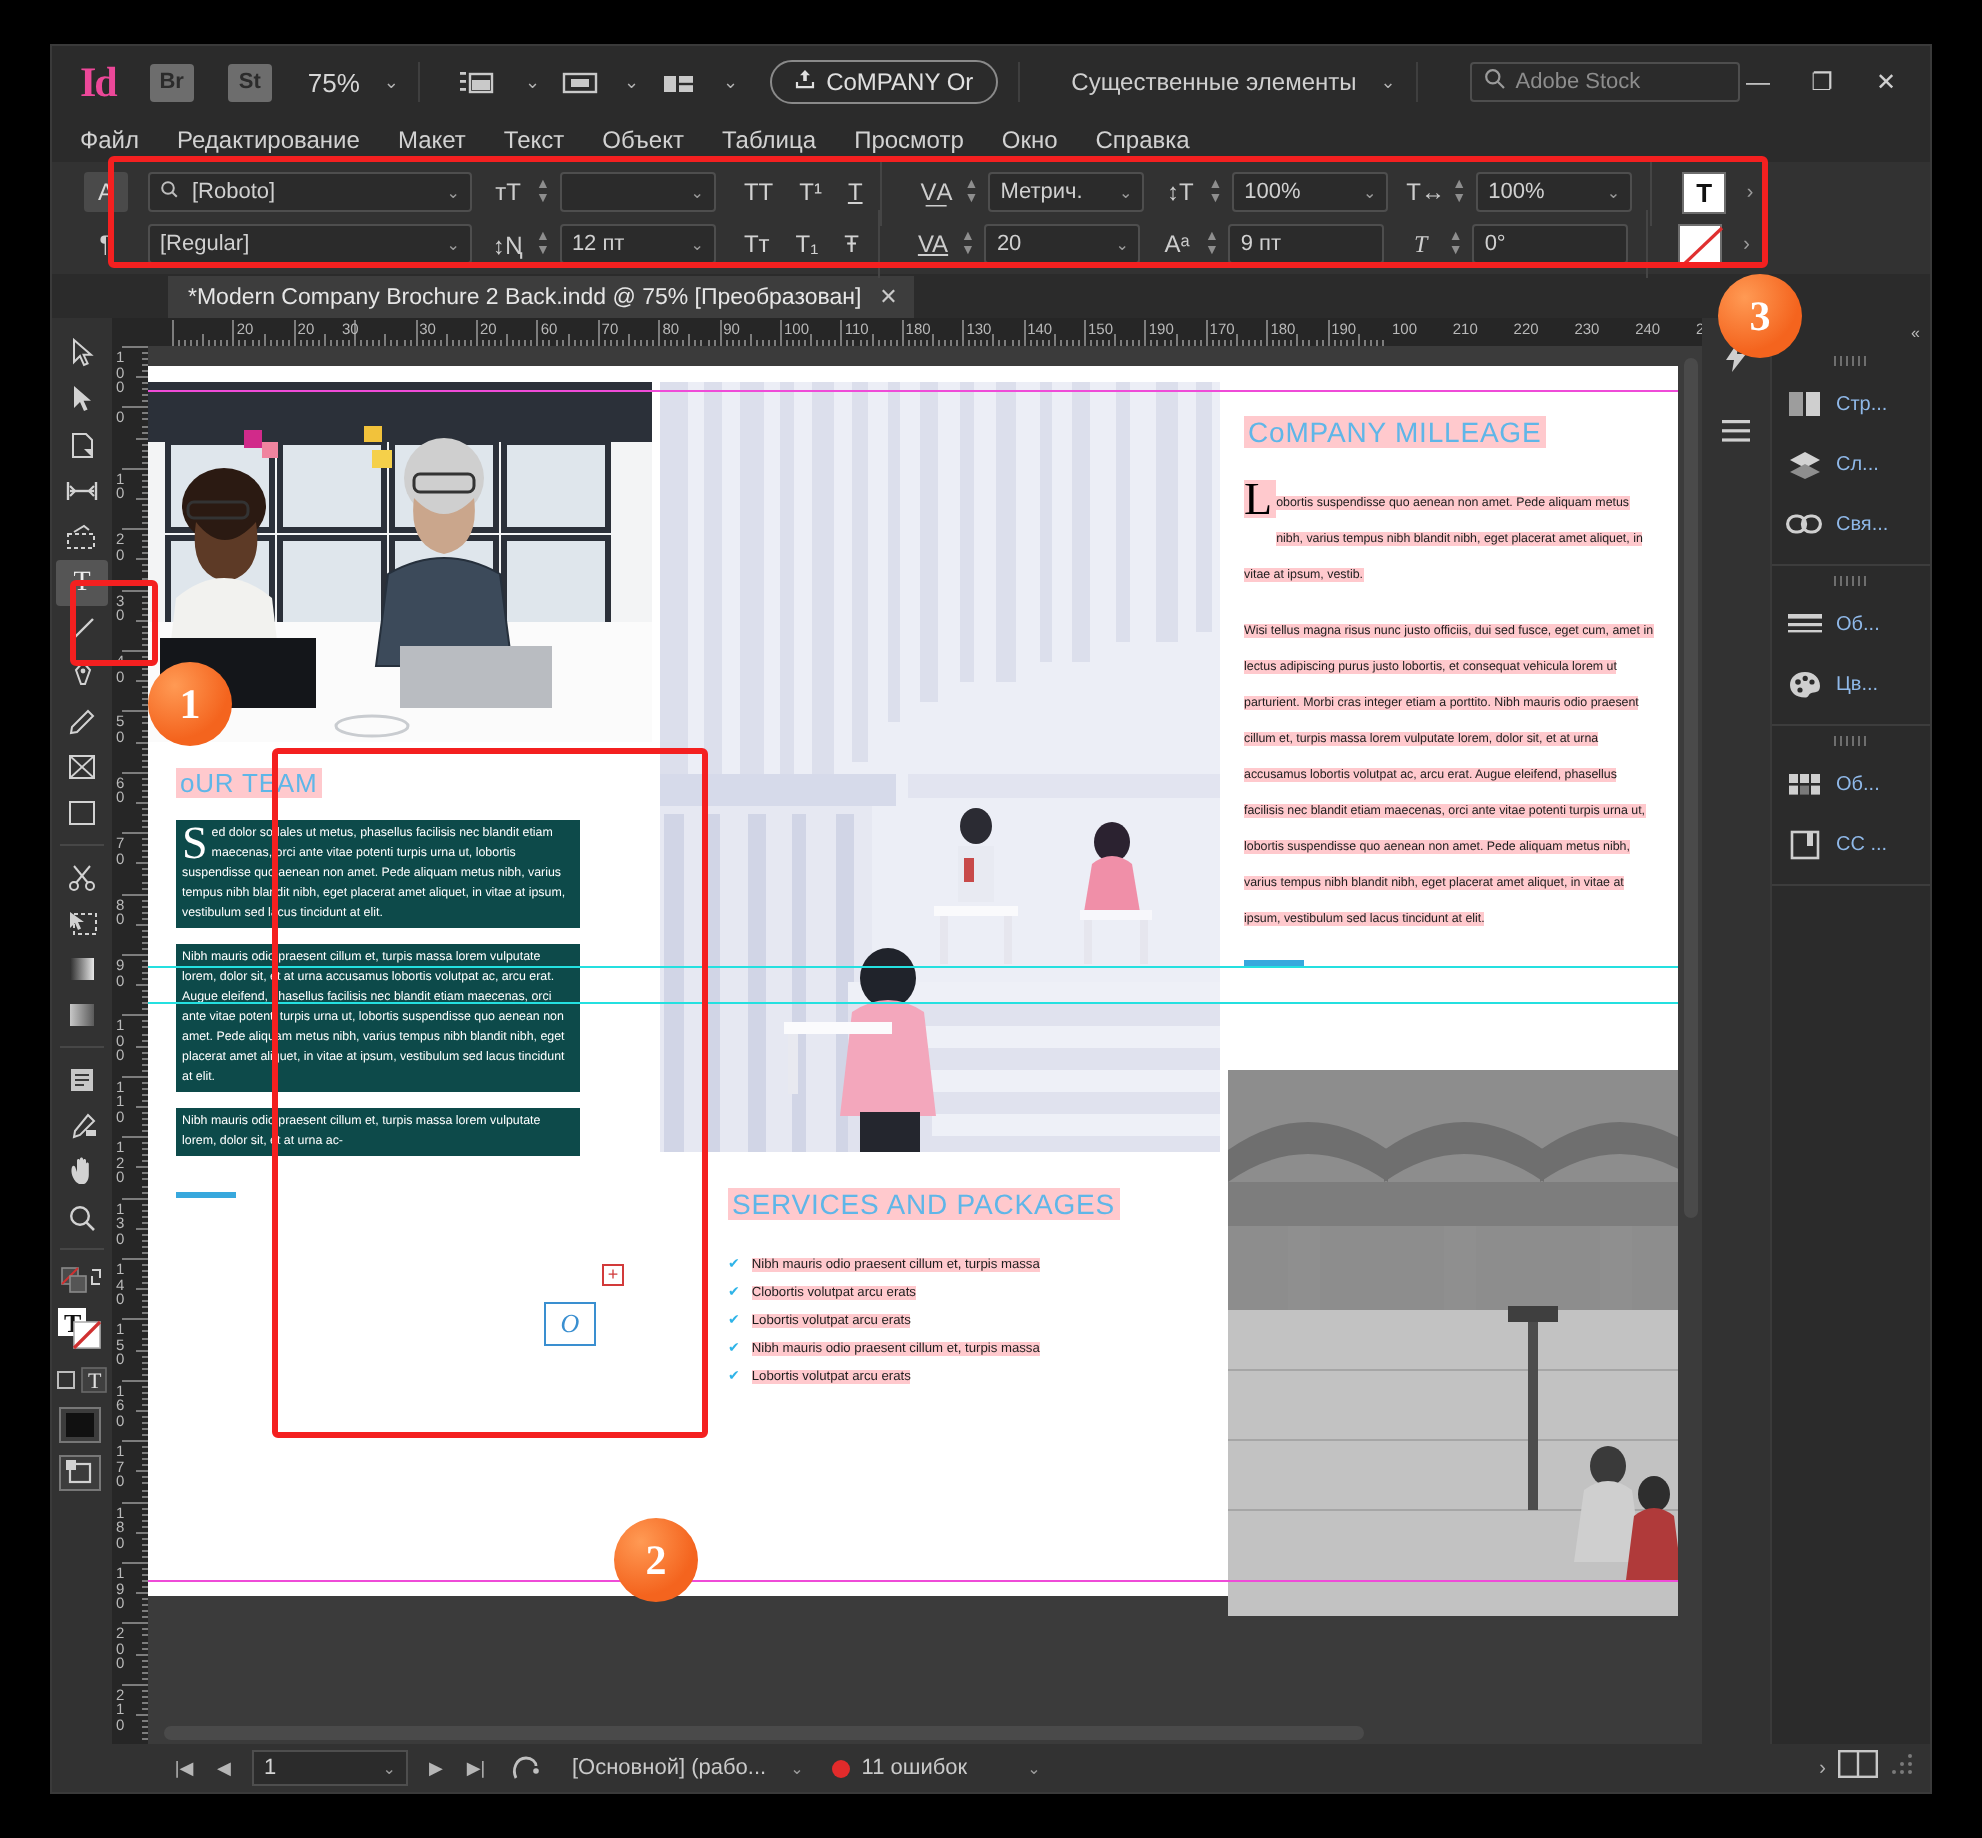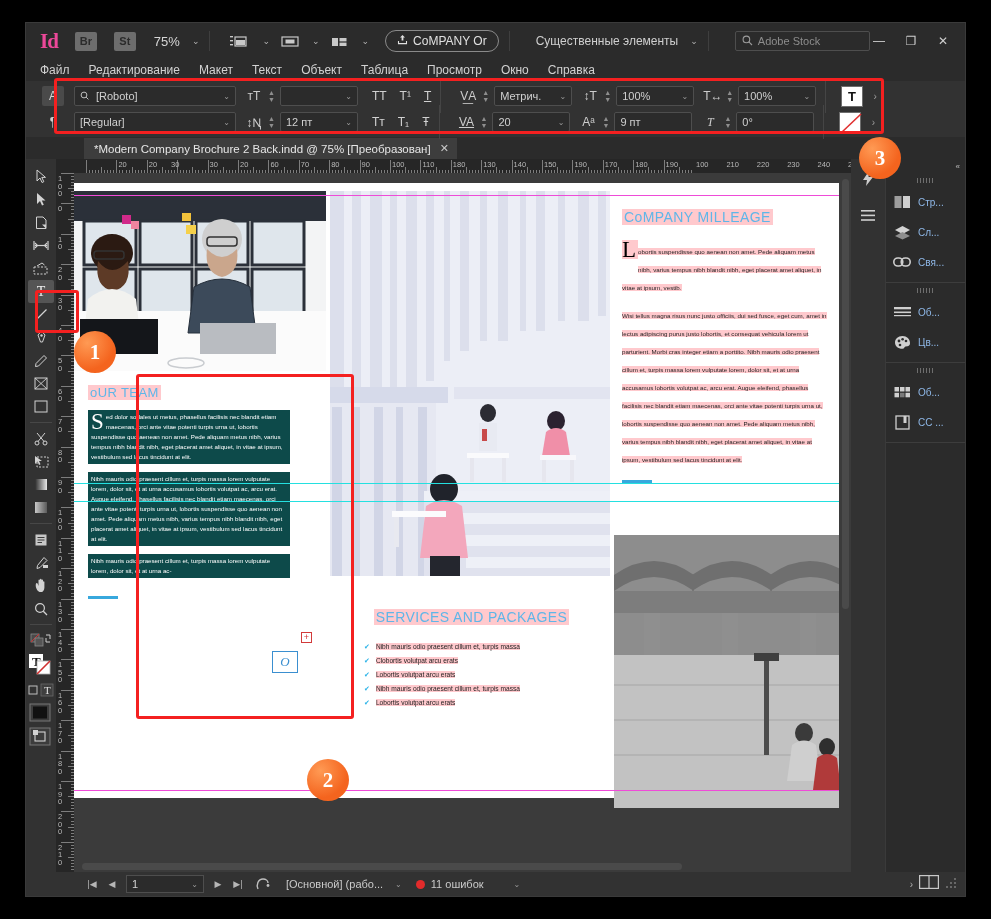--- a/index.html
+++ b/index.html
@@ -1151,21 +1151,21 @@
             <div style="margin-top:14px;">
               <span class="dropcap hl-pink">L</span>
               <span class="bodytxt"><span>obortis suspendisse quo aenean non amet. Pede aliquam metus nibh, varius tempus nibh blandit nibh, eget placerat amet aliquet, in vitae at ipsum, vestib.</span></span>
             </div>
             <div style="margin-top:10px;clear:both;">
               <span class="bodytxt"><span>Wisi tellus magna risus nunc justo officiis, dui sed fusce, eget cum, amet in lectus adipiscing purus justo lobortis, et consequat vehicula lorem ut parturient. Morbi cras integer etiam a porttito. Nibh mauris odio praesent cillum et, turpis massa lorem vulputate lorem, dolor sit, et at urna accusamus lobortis volutpat ac, arcu erat. Augue eleifend, phasellus facilisis nec blandit etiam maecenas, orci ante vitae potenti turpis urna ut, lobortis suspendisse quo aenean non amet. Pede aliquam metus nibh, varius tempus nibh blandit nibh, eget placerat amet aliquet, in vitae at ipsum, vestibulum sed lacus tincidunt at elit.</span></span>
             </div>
             <div class="rulebar" style="margin-top:14px;"></div>
           </div>
 
-          <div style="position:absolute;left:290px;top:425px;width:215px;height:180px;text-align:center;">
+          <div style="position:absolute;left:290px;top:411px;width:215px;height:180px;">
             <div class="hdg hl-pink" style="display:inline-block;padding:0 2px;font-size:14px;">SERVICES AND PACKAGES</div>
             <ul class="svclist" style="margin-top:16px;">
               <li>
                   <span class="ck">✔</span>
                   <span class="tx"><span>Nibh mauris odio praesent cillum et, turpis massa</span></span>
                 </li>
               <li>
                   <span class="ck">✔</span>
                   <span class="tx"><span>Clobortis volutpat arcu erats</span></span>
                 </li>

